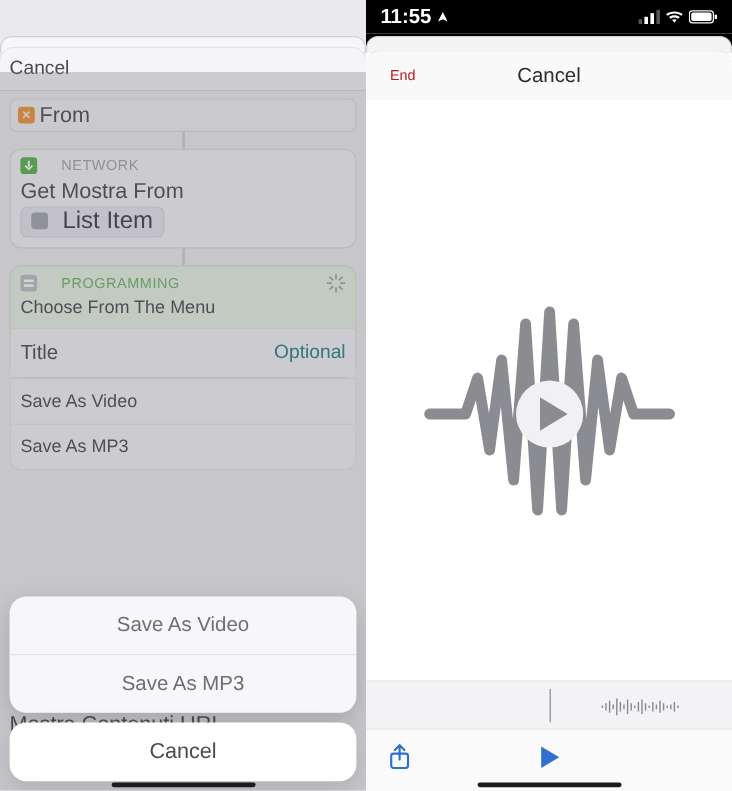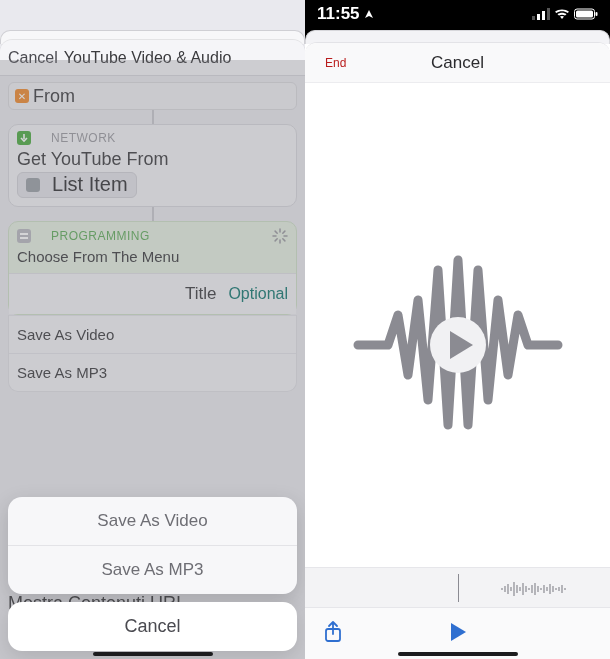--- a/index.html
+++ b/index.html
@@ -26,21 +26,21 @@
   .block { background:#f4f4f7; border:1px solid #d8d8dd; border-radius:10px; margin:0 8px; padding:6px 8px 0; }
   .blk-cat { display:flex; align-items:center; gap:20px; font-size:12px; letter-spacing:.5px; color:#9a9aa0; }
   .blk-cat.green { color:#5fad59; }
   .chipicon { width:14px; height:14px; border-radius:3px; display:inline-flex; align-items:center; justify-content:center; }
   .chipicon.grn { background:#4aab3f; }
   .chipicon.gry { background:#b9b9c0; }
   .blk-body { font-size:18px; color:#3a3a3d; padding:4px 0 8px; }
   .pill { display:inline-block; background:#e4e4e9; border:1px solid #d1d1d7; border-radius:6px; padding:0 8px; margin-top:2px; font-family:"Courier New",monospace; font-size:20px; color:#2e2e31; }
   .sm-row { border-top:1px solid #e0e0e5; margin:0 -8px; padding:8px 8px; display:flex; align-items:center; justify-content:space-between; color:#8a8a90; font-size:15px; }
   .block.prog { background:#e6f0e2; border-color:#cfe0c8; }
-  .row-plain { border-top:1px solid #e0e0e5; margin:0 -8px; padding:10px 8px; display:flex; align-items:center; justify-content:flex-end; font-size:17px; color:#3a3a3d; background:#f4f4f7;gap:12px;}
+  .row-plain { border-top:1px solid #e0e0e5; margin:0 -8px; padding:10px 8px; display:flex; align-items:center; justify-content:space-between; font-size:17px; color:#3a3a3d; background:#f4f4f7;}
   .row-plain .opt { color:#0f766e; font-size:16px; }
   .list-simple { margin:0 8px; background:#f4f4f7; border:1px solid #e0e0e5; border-top:none; border-radius:0 0 10px 10px; }
   .list-simple .li { padding:10px 8px; border-top:1px solid #e4e4e9; font-size:15px; color:#3a3a3d; }
   .faded-lower { position:absolute; left:8px; right:8px; bottom:6px; color:#3a3a3d; font-size:18px; }
   .faded-lower .ln { padding:6px 0; white-space:nowrap; overflow:hidden; }
 
   
   .dim { position:absolute; left:0; right:0; top:60px; bottom:0; background:rgba(120,120,128,.32); }
 
   
@@ -97,40 +97,39 @@
           </svg>
       </div>
     </div>
     <div class="crumb">◂ <span>Try</span></div>
 
     <div class="left-bg">
       <div class="edgecard"></div>
       <div class="sheet">
         <div class="sheet-header">
           <span class="cancel">Cancel</span>
-          <span class="title">YouTube Video &amp; Audio</span>
         </div>
 
         <div class="headline-urls">
           <span class="chip">✕</span>
           <span>From</span>
         </div>
         <div class="wire"></div>
 
         <div class="block">
           <div class="blk-cat">
             <span class="chipicon grn">
               <svg width="10" height="10" viewBox="0 0 10 10">
                   <path d="M5 1 V6 M2 5 L5 8 L8 5" stroke="#fff" stroke-width="1.6" fill="none"></path>
                 </svg>
             </span>
             <span>NETWORK</span>
           </div>
           <div class="blk-body">
-            <span>Get YouTube From</span><br>
+            <span>Get Mostra From</span><br>
             <span class="pill">
               <span style="display:inline-block;width:14px;height:14px;background:#9aa0a6;border-radius:3px;vertical-align:-1px;"></span>
               <span>List Item</span>
             </span>
           </div>
         </div>
 
         <div class="wire"></div>
 
         <div class="block prog">

